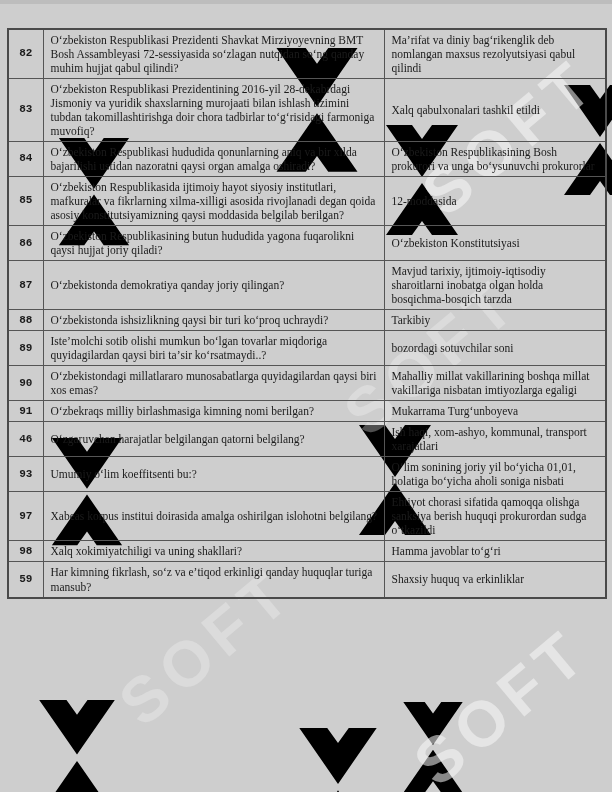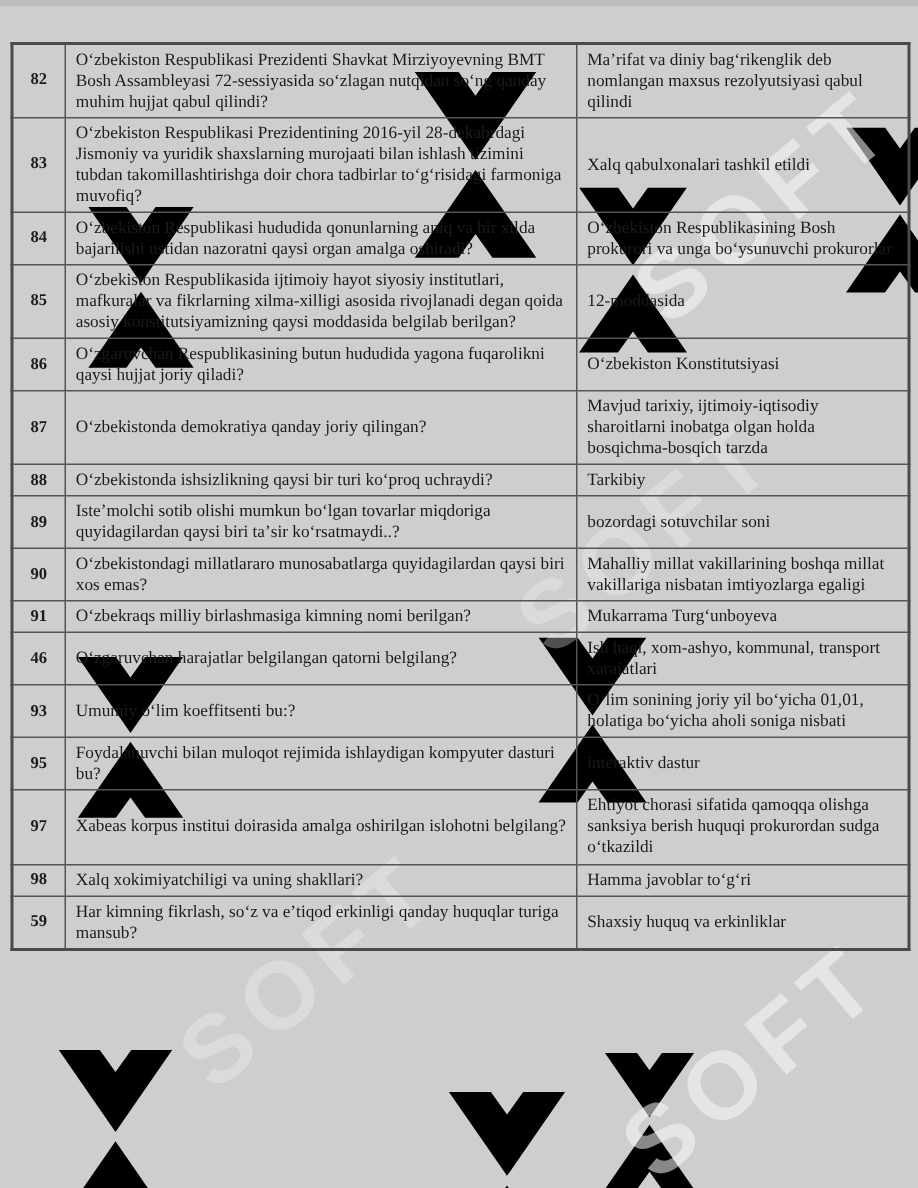--- a/index.html
+++ b/index.html
@@ -49,21 +49,21 @@
     color: #1b1b1b;
     font-size: 11.5px;
     line-height: 1.22;
     padding: 3px 6px 3px 7px;
     vertical-align: middle;
     word-wrap: break-word;
     margin-left: 25px;
   }
   .qa { border: 2px solid #4a4a4a; }
   .qa td.num {
-    font-family: Liberation Serif, serif;
+    font-family: Liberation Mono, monospace;
     font-weight: bold;
     font-size: 11px;
     text-align: center;
     padding: 3px 2px;
   }
   col.c-num { width: 35px; }
   col.c-q   { width: 341px; }
   col.c-a   { width: 222px; }
 </style>
 </head>
@@ -158,21 +158,21 @@
   </tr>
 
   <tr>
     <td class="num">85</td>
     <td class="q">Oʻzbekiston Respublikasida ijtimoiy hayot siyosiy institutlari, mafkuralar va fikrlarning xilma-xilligi asosida rivojlanadi degan qoida asosiy konstitutsiyamizning qaysi moddasida belgilab berilgan?</td>
     <td class="a">12-moddasida</td>
   </tr>
 
   <tr>
     <td class="num">86</td>
-    <td class="q">Oʻzgaruvchan Respublikasining butun hududida yagona fuqarolikni qaysi hujjat joriy qiladi?</td>
+    <td class="q">Oʻzbekiston Respublikasining butun hududida yagona fuqarolikni qaysi hujjat joriy qiladi?</td>
     <td class="a">Oʻzbekiston Konstitutsiyasi</td>
   </tr>
 
   <tr>
     <td class="num">87</td>
     <td class="q">Oʻzbekistonda demokratiya qanday joriy qilingan?</td>
     <td class="a">Mavjud tarixiy, ijtimoiy-iqtisodiy sharoitlarni inobatga olgan holda bosqichma-bosqich tarzda</td>
   </tr>
 
   <tr>
@@ -205,25 +205,20 @@
     <td class="a">Ish haqi, xom-ashyo, kommunal, transport xarajatlari</td>
   </tr>
 
   <tr>
     <td class="num">93</td>
     <td class="q">Umumiy oʻlim koeffitsenti bu:?</td>
     <td class="a">Oʻlim sonining joriy yil boʻyicha 01,01, holatiga boʻyicha aholi soniga nisbati</td>
   </tr>
 
 
-  <tr>
-    <td class="num">95</td>
-    <td class="q">Foydalanuvchi bilan muloqot rejimida ishlaydigan kompyuter dasturi bu?</td>
-    <td class="a">interaktiv dastur</td>
-  </tr>
 
 
   <tr>
     <td class="num">97</td>
     <td class="q">Xabeas korpus institui doirasida amalga oshirilgan islohotni belgilang?</td>
     <td class="a">Ehtiyot chorasi sifatida qamoqqa olishga sanksiya berish huquqi prokurordan sudga oʻtkazildi</td>
   </tr>
 
   <tr>
     <td class="num">98</td>

